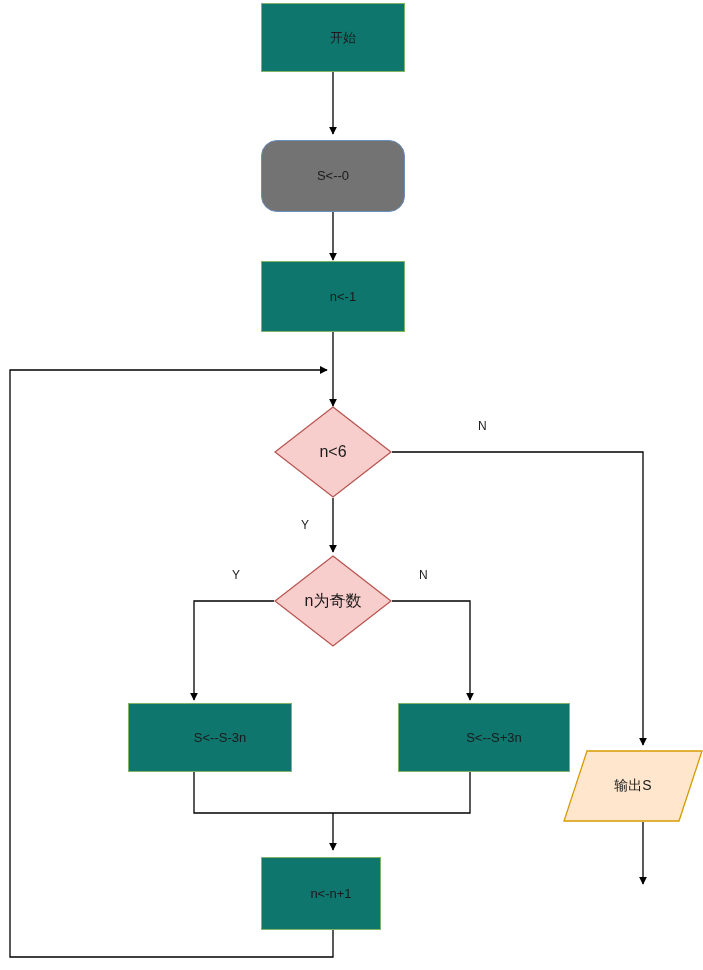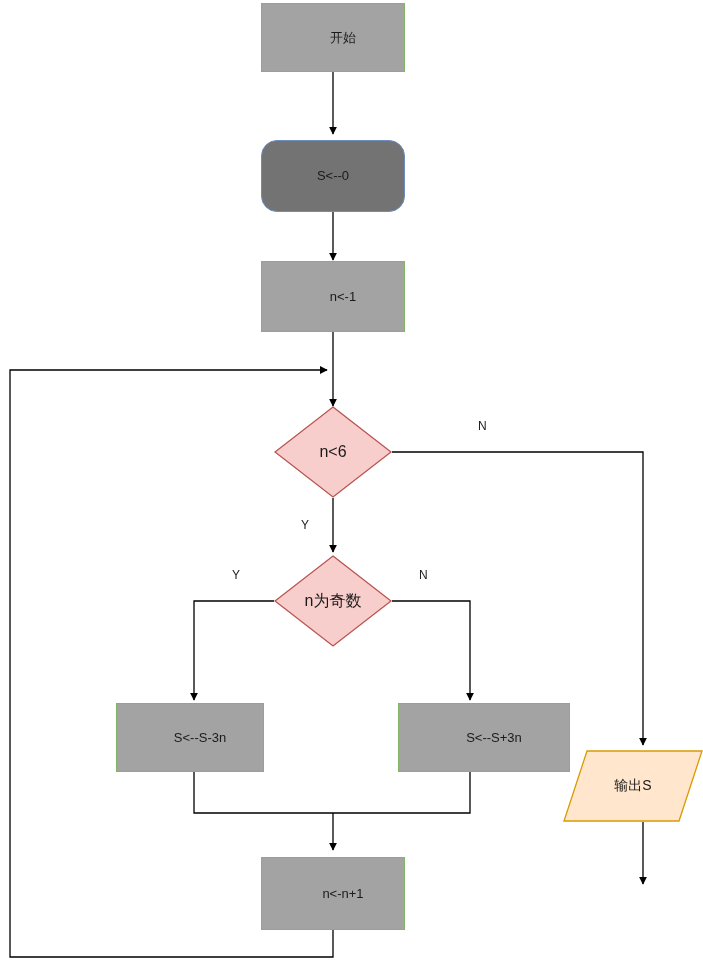--- a/index.html
+++ b/index.html
@@ -24,21 +24,21 @@
     align-items: center;
     justify-content: center;
     font-size: 13px;
     color: #1a1a1a;
     line-height: 1.2;
     text-align: center;
     letter-spacing: 0px;
   }
   
   .n-green {
-    background: #a3a3a3;
+    background: #0f766e;
     border: 1.3px solid #82b366;
     padding-left: 20px;
   }
   
   .n-blue {
     background: #737373;
     border: 1.3px solid #6c8ebf;
     border-radius: 16px;
   }
   
@@ -152,29 +152,29 @@
     <div class="n-diamond-label">n&lt;6</div>
   </div>
 
   <div class="n-diamond-wrap" style="left:274px; top:555px; width:118px; height:92px;">
     <svg class="n-diamond-shape" viewBox="0 0 118 92" preserveAspectRatio="none">
       <polygon points="59,1 117,46 59,91 1,46" fill="#f8cecc" stroke="#b85450" stroke-width="1.3"></polygon>
     </svg>
     <div class="n-diamond-label">n为奇数</div>
   </div>
 
-  <div class="node n-green" style="left:116px; top:703px; width:148px; height:69px;">
+  <div class="node n-green" style="left:128px; top:703px; width:164px; height:69px;">
     <span class="assign-text">S&lt;--S-3n</span>
   </div>
 
   <div class="node n-green" style="left:398px; top:703px; width:172px; height:69px;">
     <span class="assign-text">S&lt;--S+3n</span>
   </div>
 
-  <div class="node n-green" style="left:261px; top:857px; width:144px; height:73px;">
+  <div class="node n-green" style="left:261px; top:857px; width:120px; height:73px;">
     <span class="assign-text">n&lt;-n+1</span>
   </div>
 
   <div class="n-para-wrap" style="left:563px; top:750px; width:140px; height:72px;">
     <svg class="n-para-shape" viewBox="0 0 140 72" preserveAspectRatio="none">
       <polygon points="24,1 139,1 116,71 1,71" fill="#ffe6cc" stroke="#d79b00" stroke-width="1.3"></polygon>
     </svg>
     <div class="n-para-label">输出S</div>
   </div>
 

